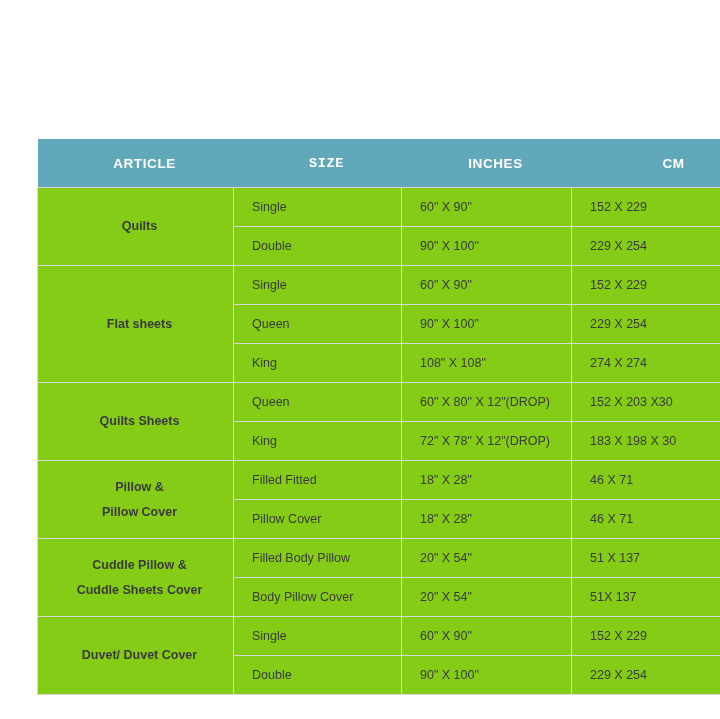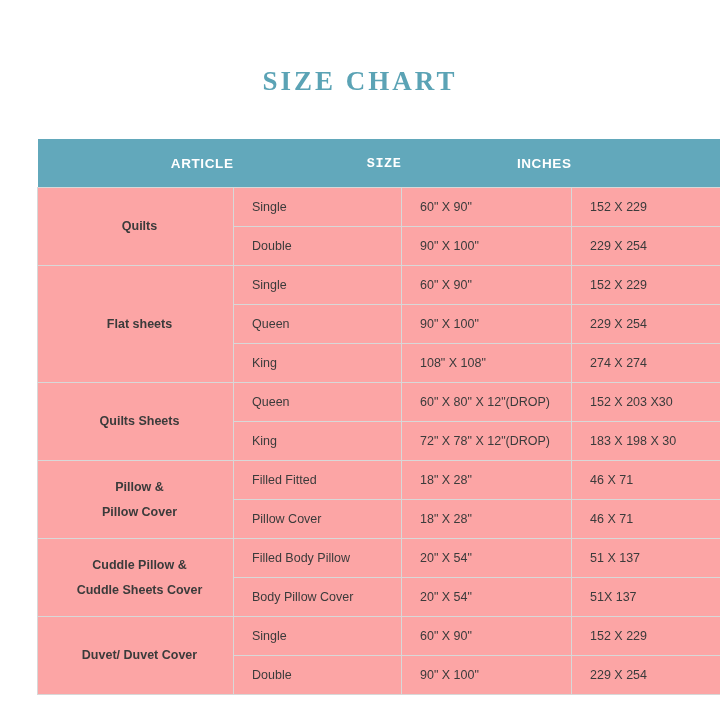--- a/index.html
+++ b/index.html
@@ -39,57 +39,56 @@
     border-collapse: collapse;
     width: 648px;
     table-layout: fixed;
   }
   table.size-chart th {
     background: #62a8bb;
     color: #ffffff;
     font-size: 13.5px;
     font-weight: bold;
     letter-spacing: 0.6px;
-    text-align: right;
+    text-align: center;
     padding: 14px 0 14px 18px;
     height: 20px;
     border: none;
   }
   table.size-chart th.th-article { width: 178px; }
   table.size-chart th.th-size { width: 150px; font-family: Liberation Mono, monospace; }
   table.size-chart th.th-inches { width: 152px; }
   table.size-chart th.th-cm { width: 168px; }
 
   table.size-chart td {
     border: 1px solid #d8d8d8;
     font-size: 12.5px;
     color: #3b3b3b;
     padding: 0 10px 0 18px;
     height: 38px;
     vertical-align: middle;
-    background: #fca5a5;
+    background: #84cc16;
   }
   td.article-cell {
     color: #5ba3b5;
     font-weight: bold;
     font-size: 13px;
     line-height: 1.95;
     border-left: 1px solid #d8d8d8;
     text-align: center;
   }
   td.article-cell .line2 { display: block; }
   .table-wrap { border: 1px solid transparent; }
   table.size-chart tr:last-child td { border-bottom: 1px solid #d8d8d8; }
 </style>
 </head>
 <body>
 
 <div class="page">
 
-  <h1 class="title">SIZE CHART</h1>
 
   <div class="table-wrap">
     <table class="size-chart">
       <thead>
         <tr>
           <th class="th-article">ARTICLE</th>
           <th class="th-size">SIZE</th>
           <th class="th-inches">INCHES</th>
           <th class="th-cm">CM</th>
         </tr>

